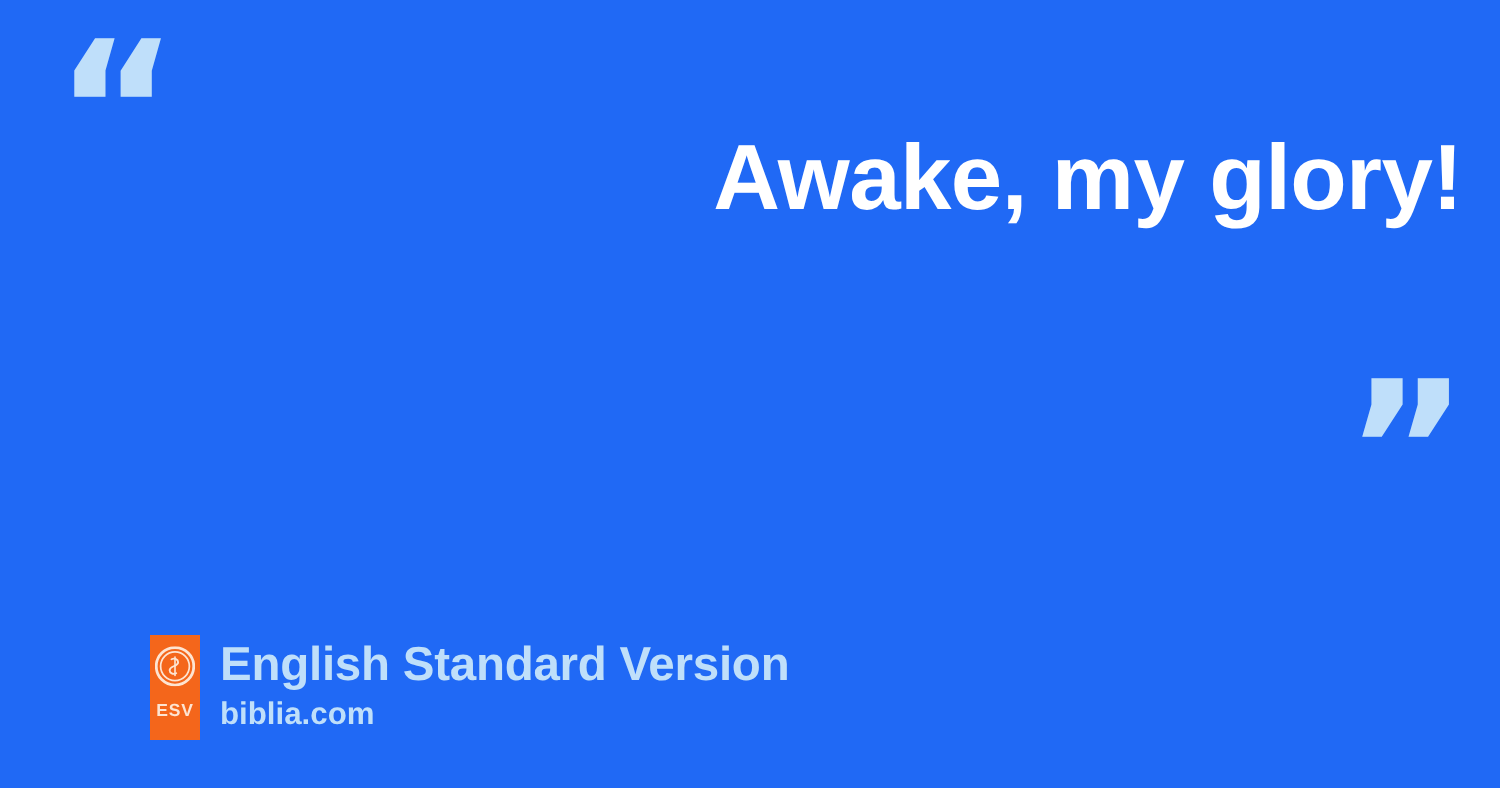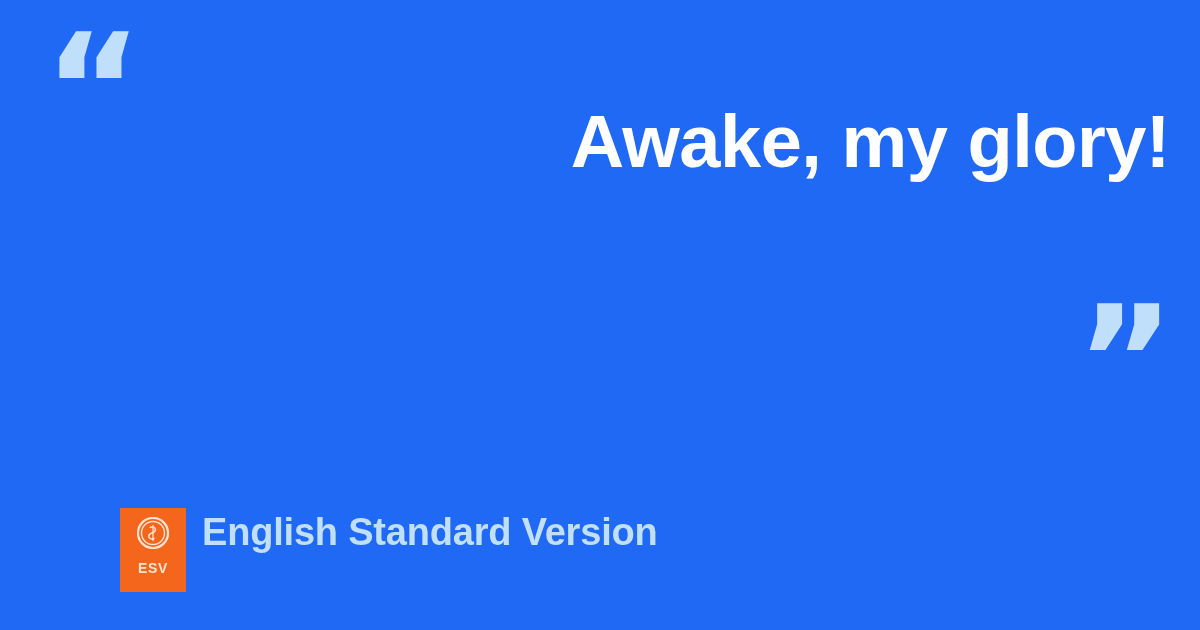--- a/index.html
+++ b/index.html
@@ -63,21 +63,21 @@
   
   #attribution {
     position: absolute;
     left: 120px;
     top: 508px;
     display: flex;
     align-items: flex-start;
   }
 
   #esv-logo {
-    width: 66px;
+    width: 40px;
     height: 84px;
     background: #f4661b;
     display: flex;
     flex-direction: column;
     align-items: center;
     justify-content: flex-start;
     padding-top: 9px;
     box-sizing: border-box;
     flex: none;
   }
@@ -137,17 +137,18 @@
         <circle cx="16" cy="16" r="11.5" fill="none" stroke="#fde4d2" stroke-width="1.4"></circle>
         <circle cx="16" cy="16" r="10" fill="#f4661b"></circle>
         <path d="M13.2 10.4c2.6-1.2 5.3 0.2 5.3 2.4 0 2.0-2.1 2.6-3.6 3.2-1.5 0.6-3.2 1.3-3.2 3.2 0 2.2 2.7 3.6 5.3 2.4" fill="none" stroke="#fde4d2" stroke-width="1.5" stroke-linecap="round"></path>
         <path d="M16 8.6v14.8" fill="none" stroke="#fde4d2" stroke-width="1.3" stroke-linecap="round"></path>
       </svg>
       <div id="esv-logo-label">ESV</div>
     </div>
 
     <div id="attribution-text">
       <div id="version-name">English Standard Version</div>
+      <div id="site-url">biblia.com</div>
     </div>
 
   </div>
 
 </div>
 
 </body></html>

